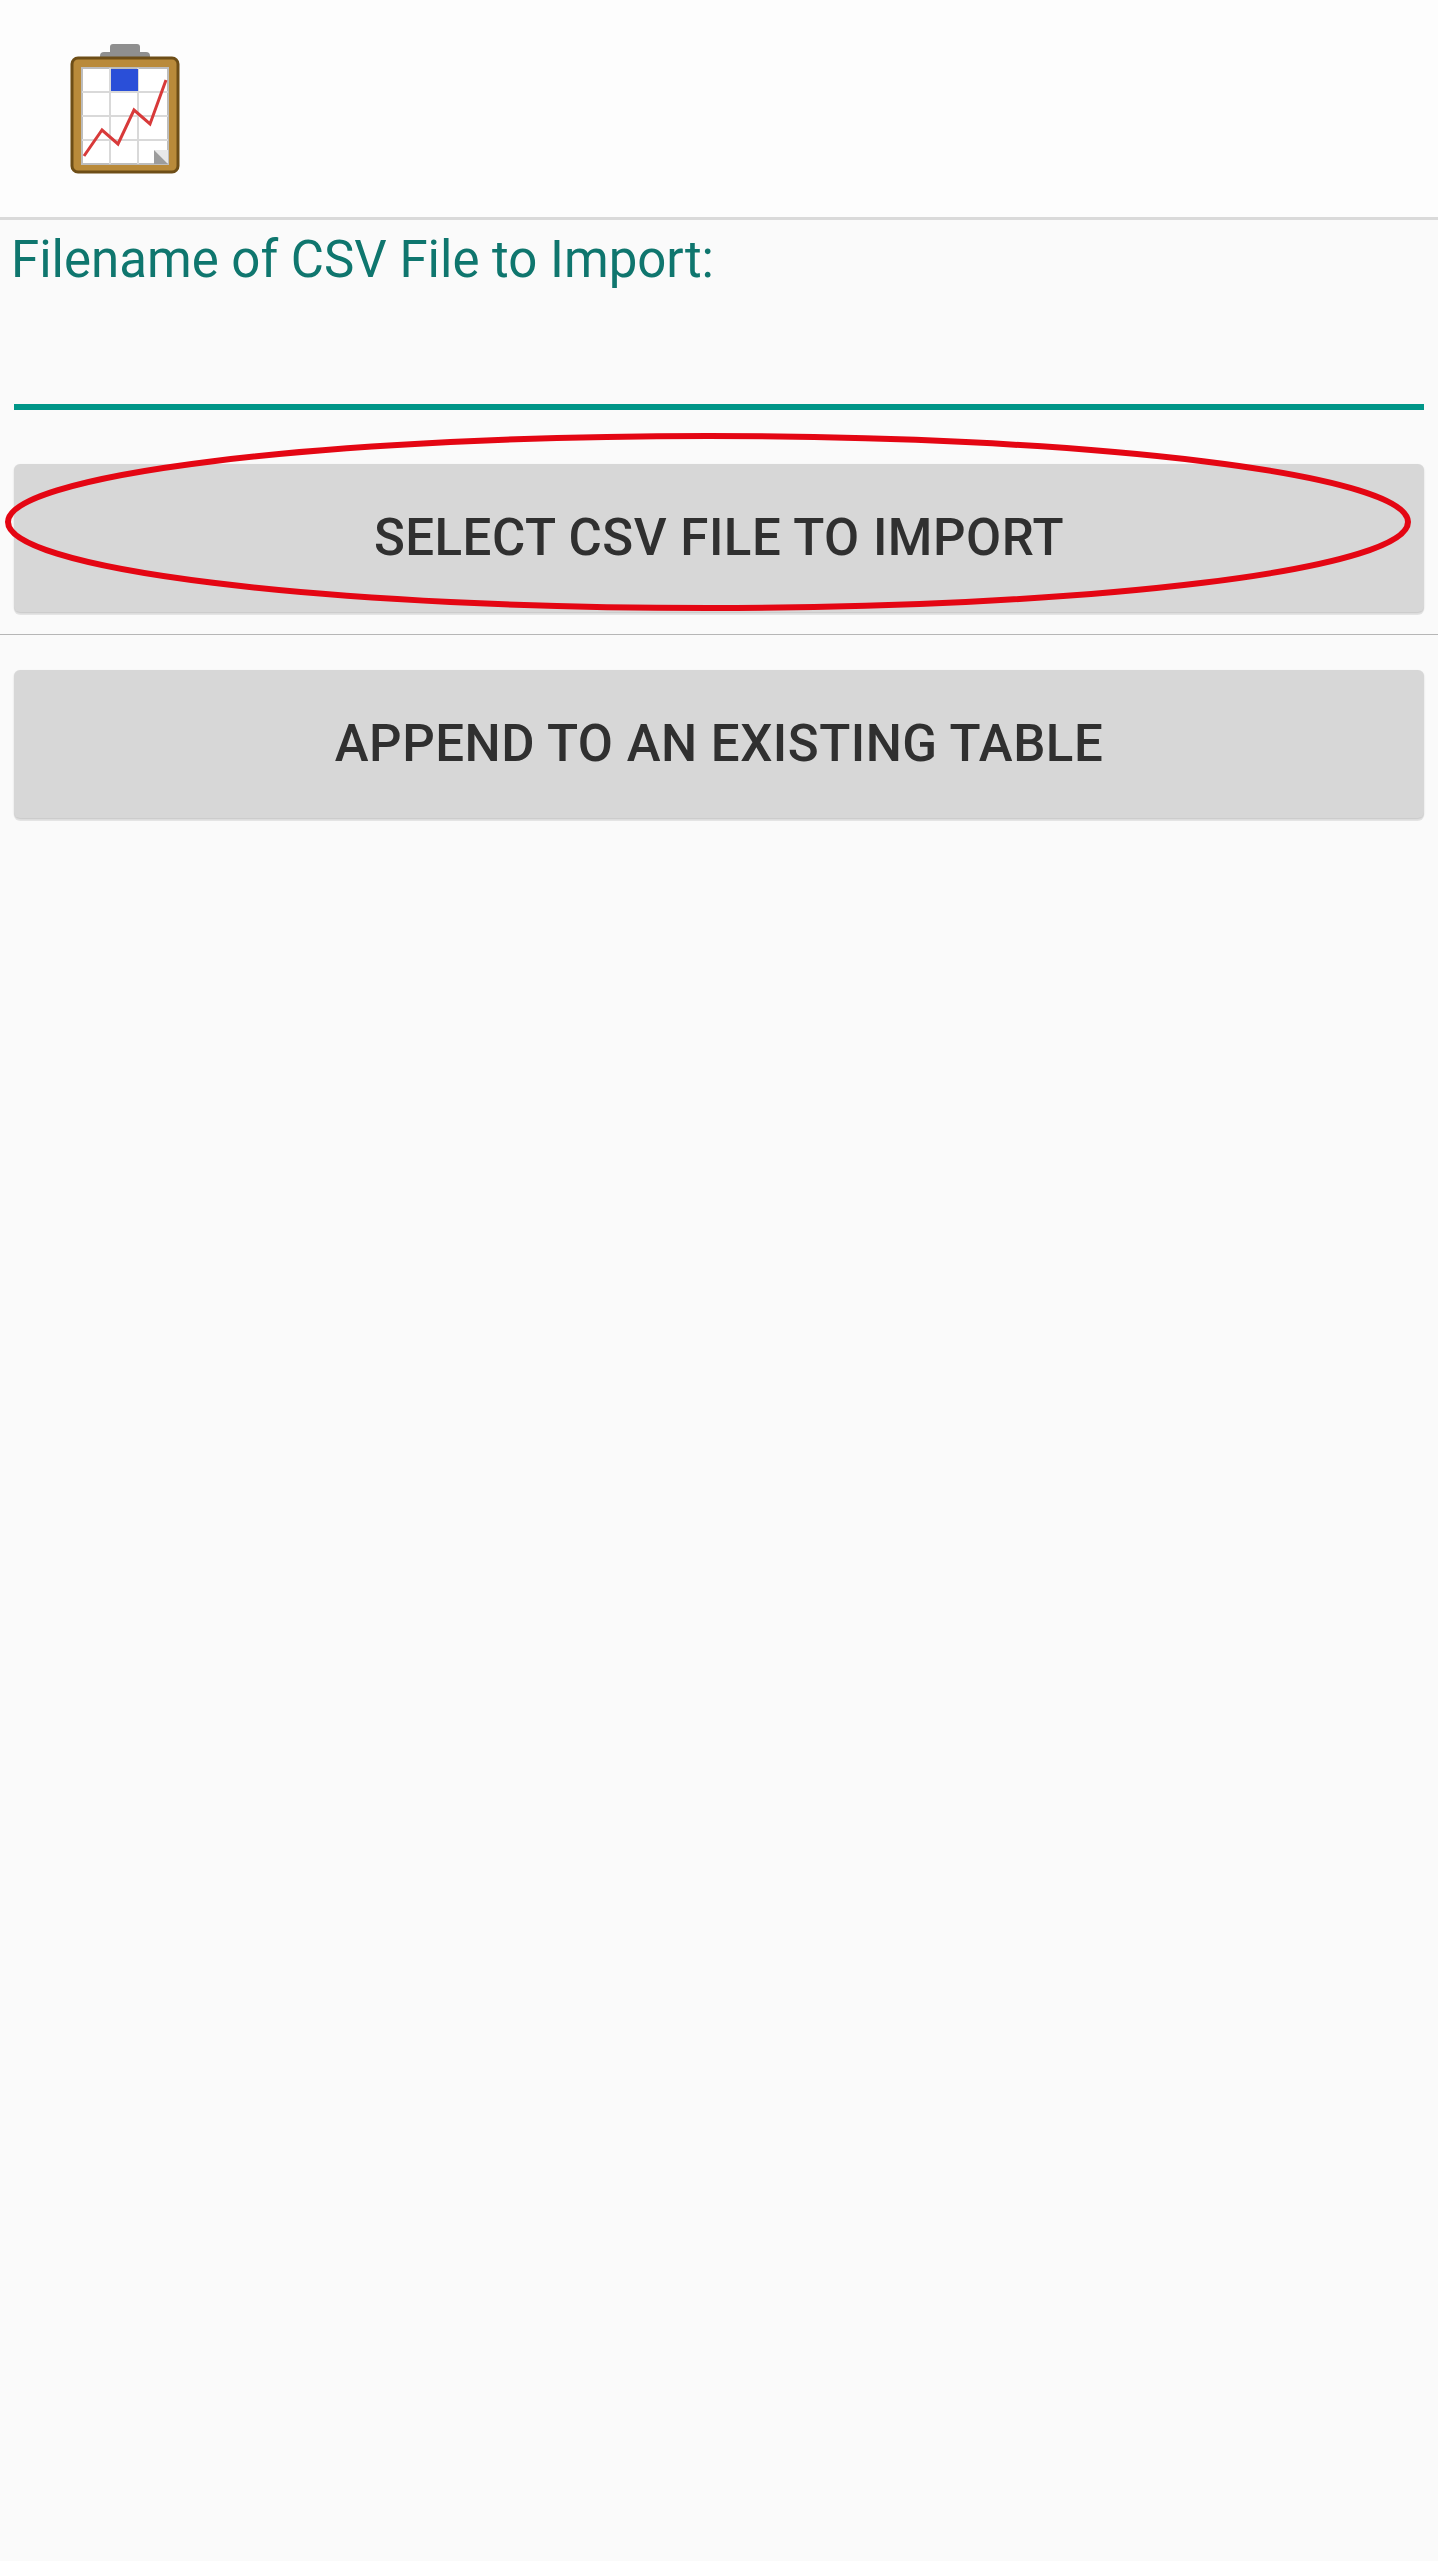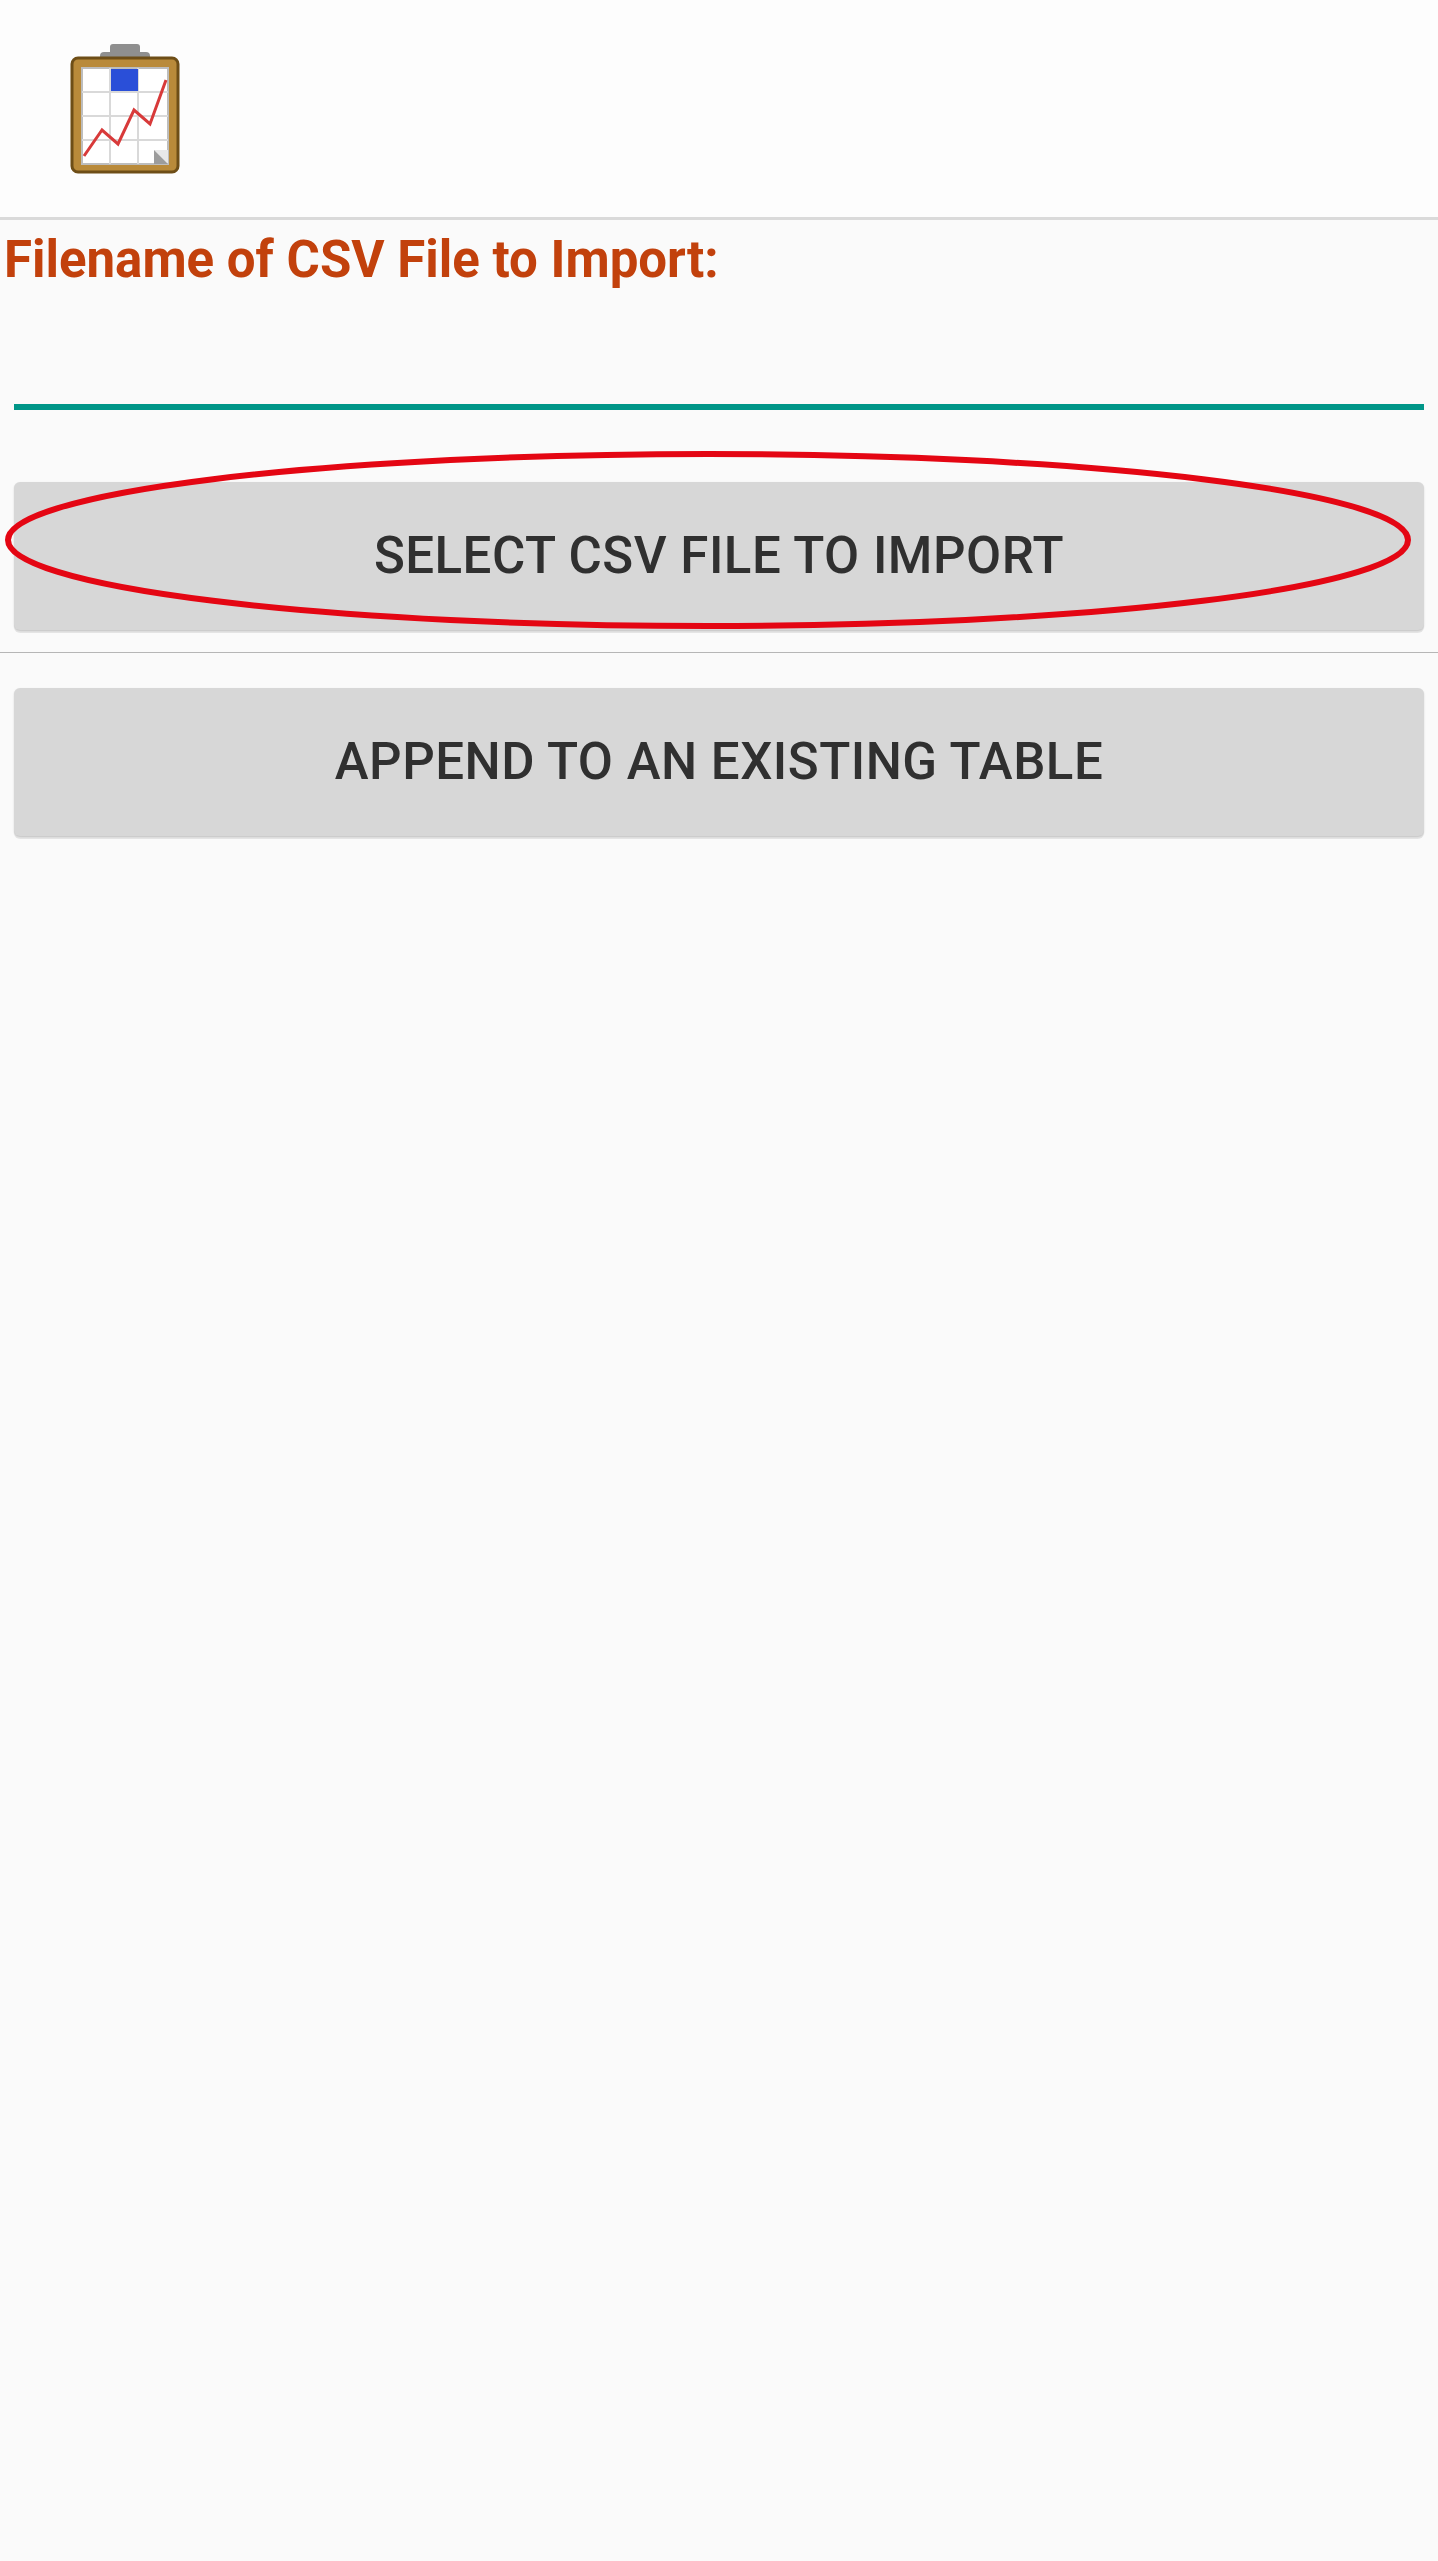--- a/index.html
+++ b/index.html
@@ -39,23 +39,23 @@
     height: 130px;
   }
 
   
   .content {
     padding: 0;
   }
 
   .field-label {
     font-size: 51px;
-    font-weight: 700;
-    color: #c2410c;
-    padding: 8px 0 0 4px;
+    font-weight: 400;
+    color: #0f766e;
+    padding: 8px 0 0 11px;
     margin: 0;
     line-height: 1.25;
   }
 
   .text-input {
     display: block;
     width: calc(100% - 28px);
     margin: 6px 14px 0 14px;
     height: 112px;
     border: none;
@@ -78,21 +78,21 @@
     border-radius: 6px;
     font-size: 51px;
     font-weight: 500;
     letter-spacing: 0.5px;
     color: #303030;
     cursor: pointer;
     box-shadow: 0 3px 0 rgba(0,0,0,.08), 0 1px 2px rgba(0,0,0,.15);
     font-family: inherit;
   }
 
-  .btn-row.first { margin-top: 72px; position: relative; }
+  .btn-row.first { margin-top: 54px; position: relative; }
 
   .divider {
     width: 100%;
     height: 0;
     border-bottom: 1px solid #b6b6b6;
     margin: 22px 0 0 0;
   }
 
   .btn-row.second { margin-top: 35px; }
 

